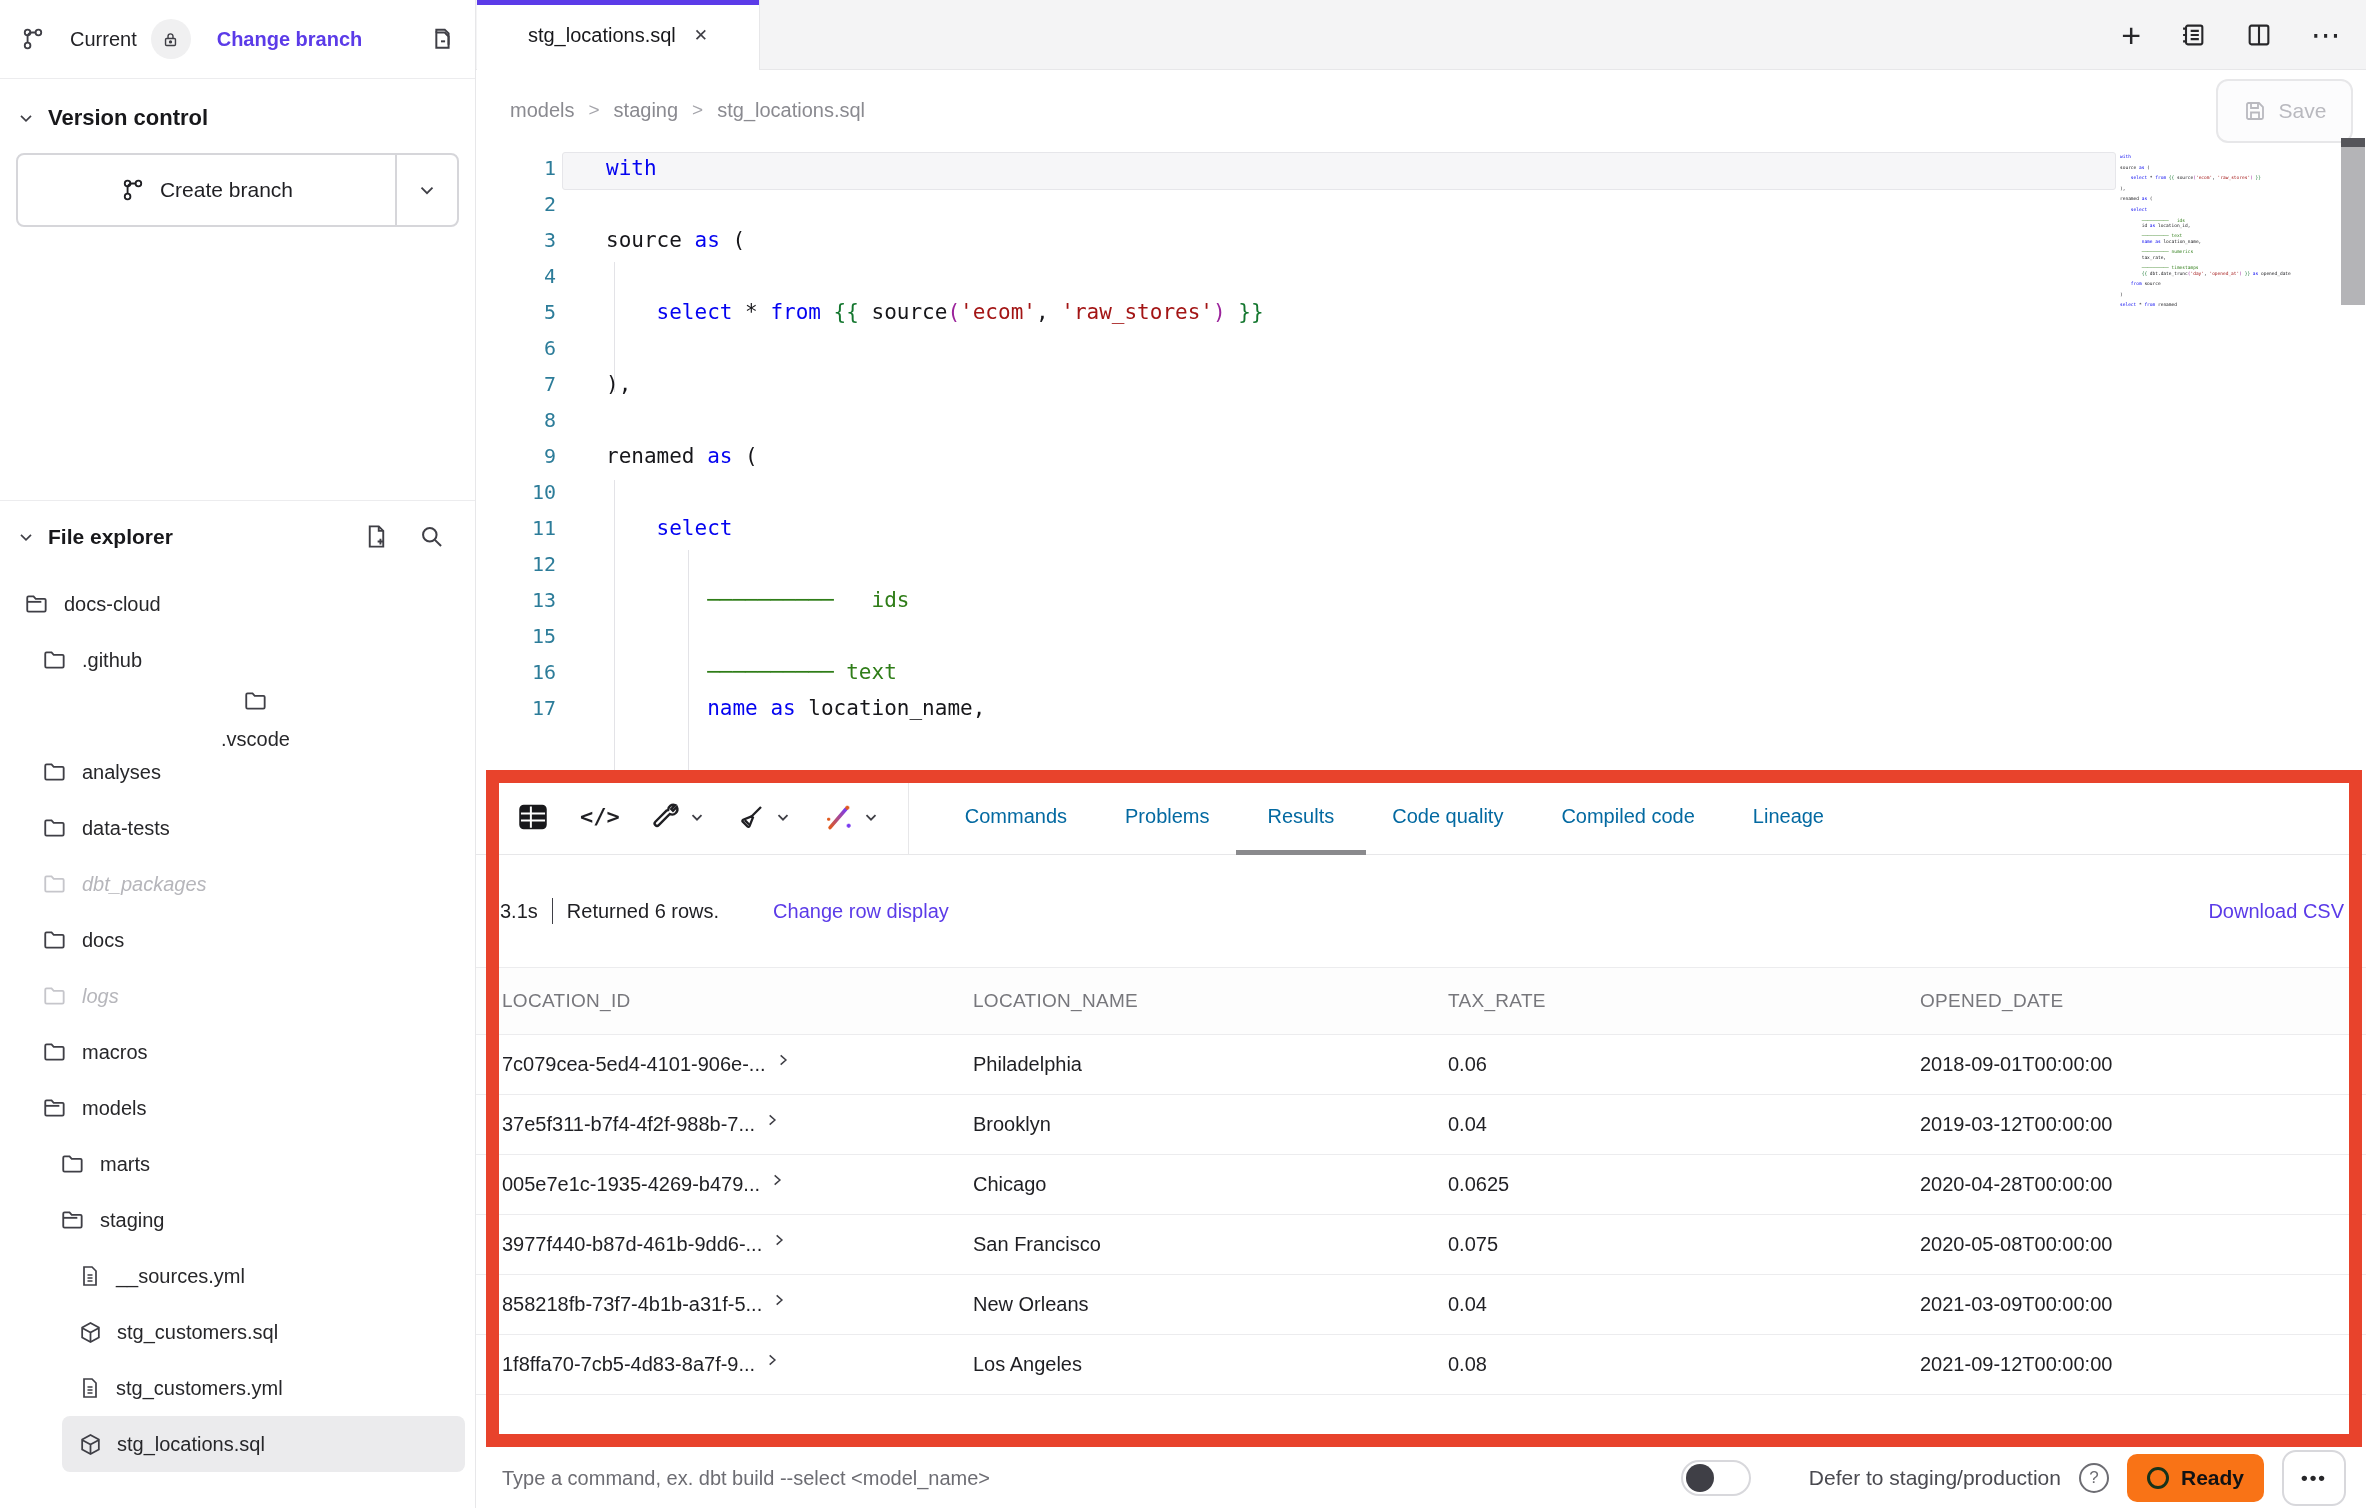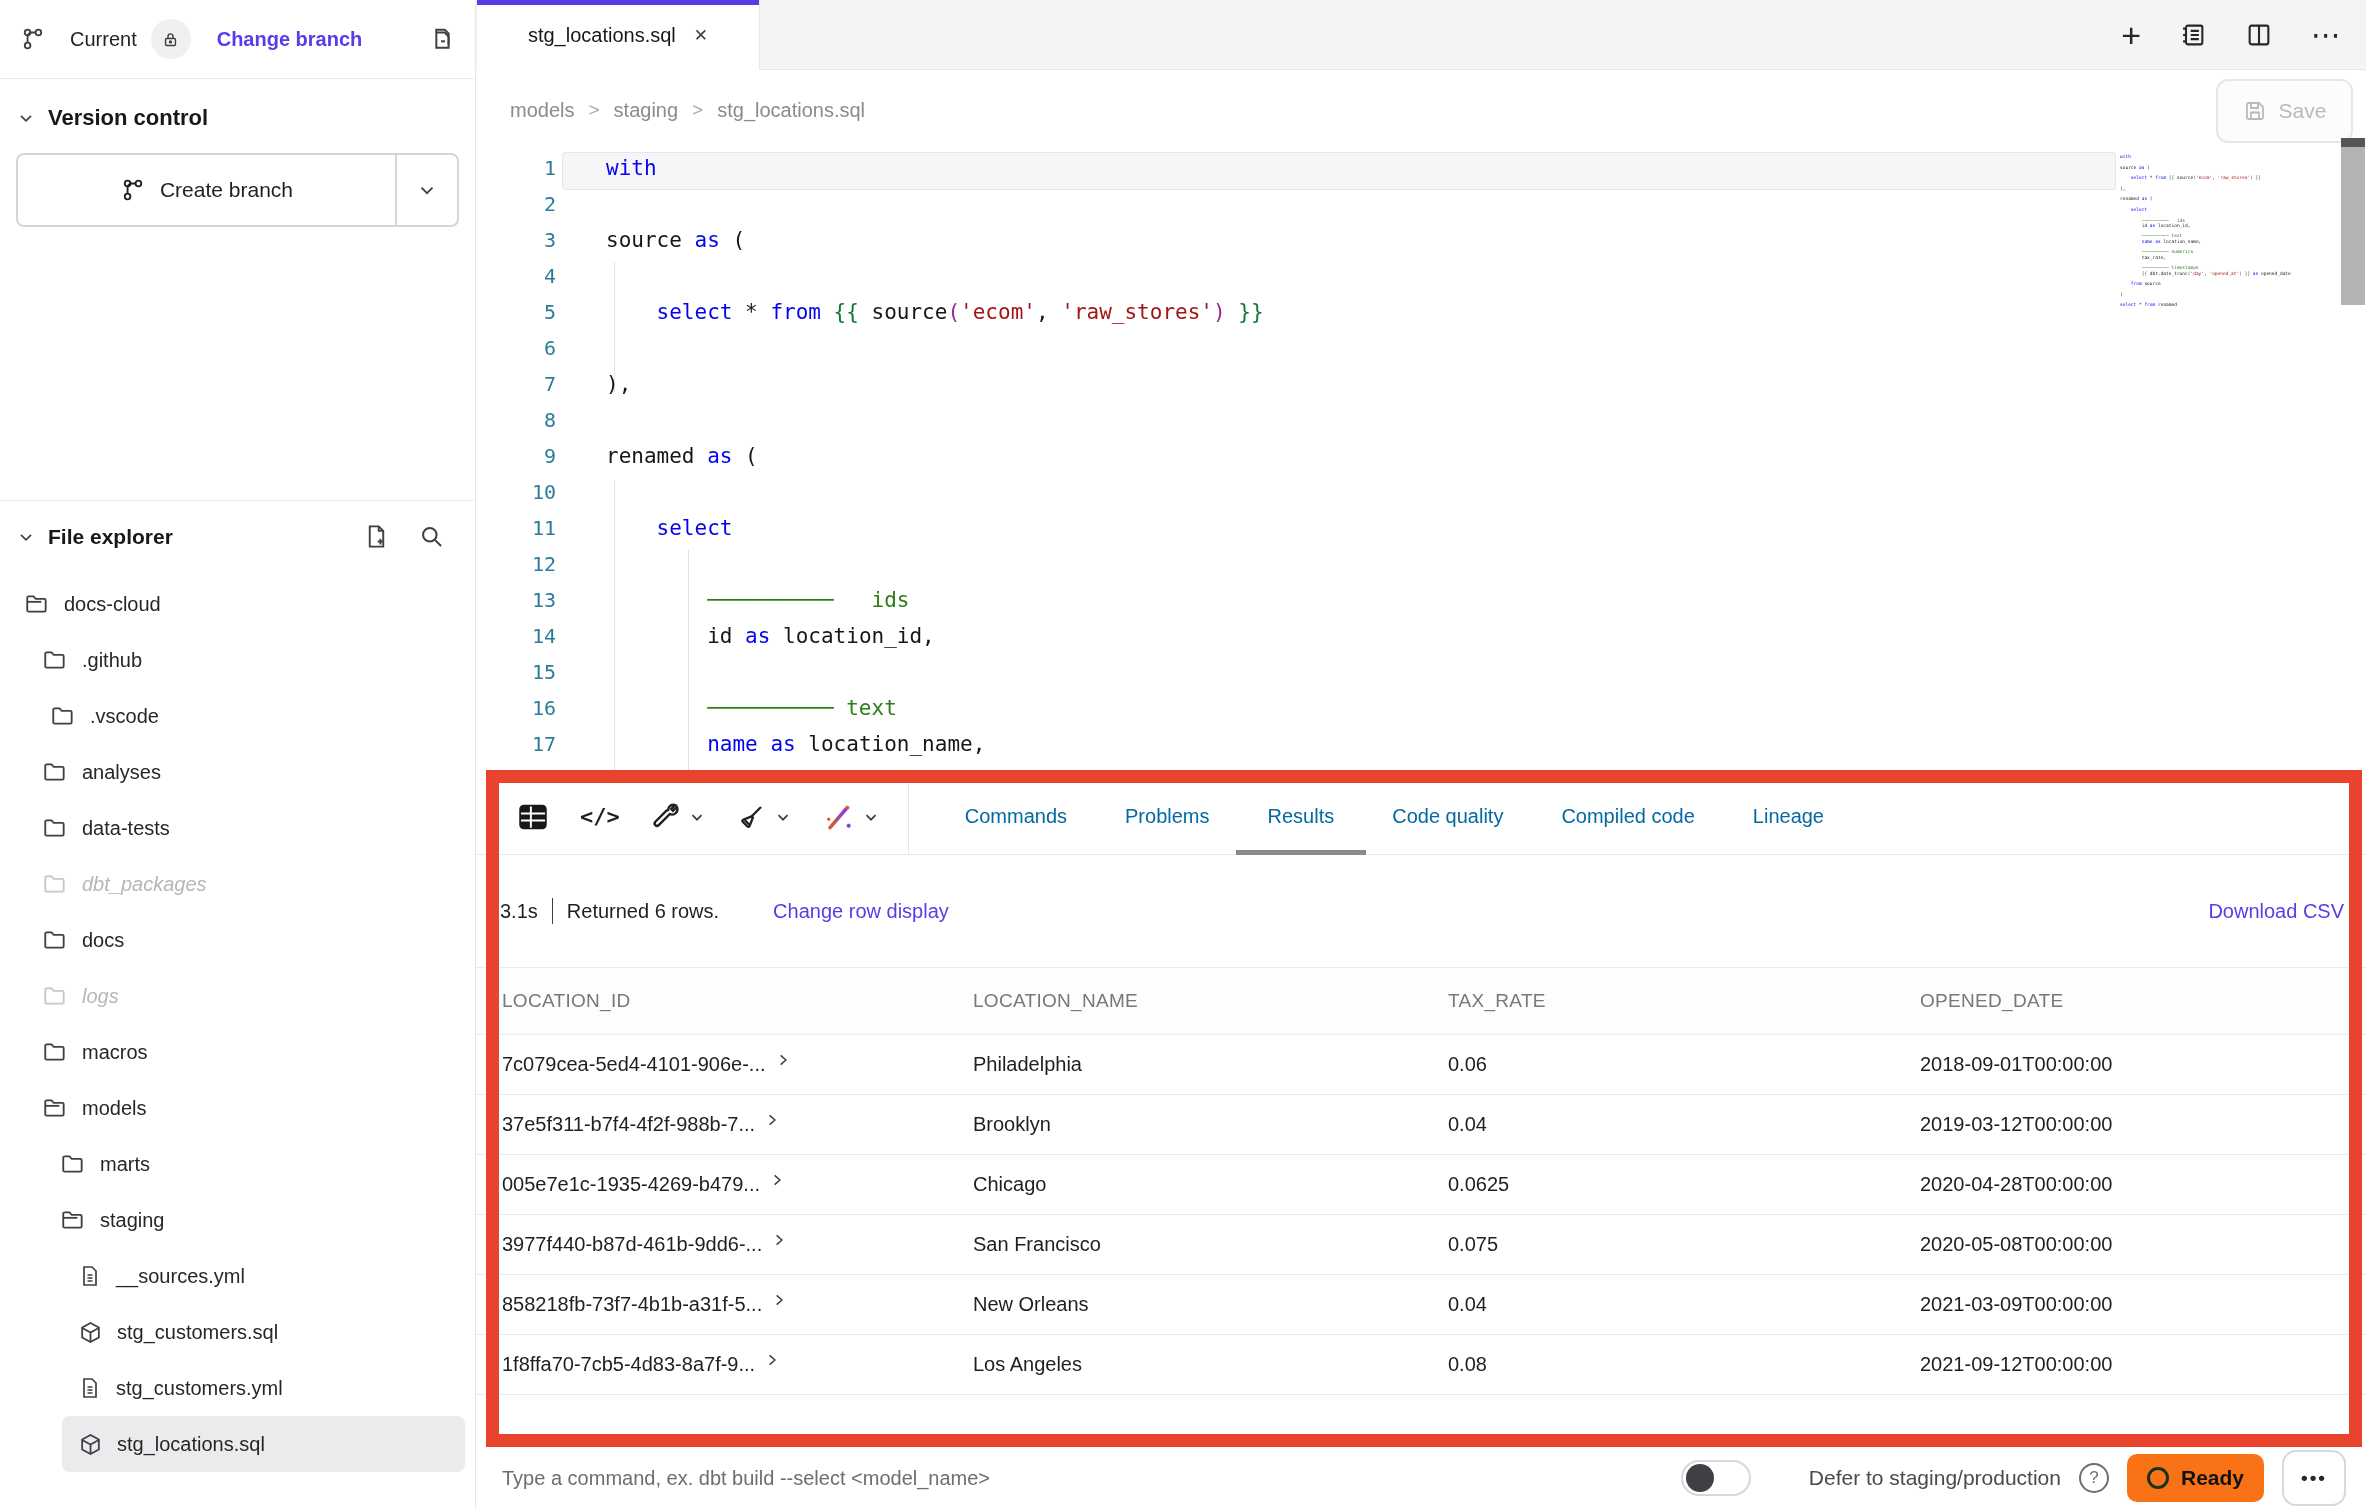--- a/index.html
+++ b/index.html
@@ -207,21 +207,21 @@
             <span>docs-cloud</span>
           </div>
           <div class="tree-row" style="padding-left: 42px;">
             <span>
               <svg class="ic" width="26" height="26" viewBox="0 0 24 24" fill="none" stroke="#3f3f46" stroke-width="1.7">
                 <path d="M3 6.2A1.2 1.2 0 0 1 4.2 5h4.6l2 2.2h8a1.2 1.2 0 0 1 1.2 1.2v9.4a1.2 1.2 0 0 1-1.2 1.2H4.2A1.2 1.2 0 0 1 3 17.8z"></path>
               </svg>
             </span>
             <span>.github</span>
           </div>
-          <div class="tree-row" style="padding-left: 50px;">
+          <div class="tree-row" style="padding-left: 36px; flex-direction: column;">
             <span>
               <svg class="ic" width="26" height="26" viewBox="0 0 24 24" fill="none" stroke="#3f3f46" stroke-width="1.7">
                 <path d="M3 6.2A1.2 1.2 0 0 1 4.2 5h4.6l2 2.2h8a1.2 1.2 0 0 1 1.2 1.2v9.4a1.2 1.2 0 0 1-1.2 1.2H4.2A1.2 1.2 0 0 1 3 17.8z"></path>
               </svg>
             </span>
             <span>.vscode</span>
           </div>
           <div class="tree-row" style="padding-left: 42px;">
             <span>
               <svg class="ic" width="26" height="26" viewBox="0 0 24 24" fill="none" stroke="#3f3f46" stroke-width="1.7">
@@ -392,21 +392,20 @@
           <div class="crow"><span class="ln">4</span><span class="ct"></span></div>
           <div class="crow"><span class="ln">5</span><span class="ct"><span class="tok-t">    </span><span class="tok-k">select</span><span class="tok-t"> * </span><span class="tok-k">from</span><span class="tok-t"> </span><span class="tok-j">{{</span><span class="tok-t"> source</span><span class="tok-p">(</span><span class="tok-s">'ecom'</span><span class="tok-t">, </span><span class="tok-s">'raw_stores'</span><span class="tok-p">)</span><span class="tok-t"> </span><span class="tok-j">}}</span></span></div>
           <div class="crow"><span class="ln">6</span><span class="ct"></span></div>
           <div class="crow"><span class="ln">7</span><span class="ct"><span class="tok-t">),</span></span></div>
           <div class="crow"><span class="ln">8</span><span class="ct"></span></div>
           <div class="crow"><span class="ln">9</span><span class="ct"><span class="tok-t">renamed </span><span class="tok-k">as</span><span class="tok-t"> (</span></span></div>
           <div class="crow"><span class="ln">10</span><span class="ct"></span></div>
           <div class="crow"><span class="ln">11</span><span class="ct"><span class="tok-t">    </span><span class="tok-k">select</span></span></div>
           <div class="crow"><span class="ln">12</span><span class="ct"></span></div>
           <div class="crow"><span class="ln">13</span><span class="ct"><span class="tok-t">        </span><span class="tok-c">──────────   ids</span></span></div>
-          <div class="crow"><span class="ln">14</span><span class="ct"><span class="tok-t">        id </span><span class="tok-k">as</span><span class="tok-t"> location_id,</span></span></div>
           <div class="crow"><span class="ln">15</span><span class="ct"></span></div>
           <div class="crow"><span class="ln">16</span><span class="ct"><span class="tok-t">        </span><span class="tok-c">────────── text</span></span></div>
           <div class="crow"><span class="ln">17</span><span class="ct"><span class="tok-t">        </span><span class="tok-k">name</span><span class="tok-t"> </span><span class="tok-k">as</span><span class="tok-t"> location_name,</span></span></div>
         </div>
       <div class="minimap" id="minimap">
           <div class="mrow"><span class="tok-k">with</span></div>
           <div class="mrow">&nbsp;</div>
           <div class="mrow"><span class="tok-t">source </span><span class="tok-k">as</span><span class="tok-t"> (</span></div>
           <div class="mrow">&nbsp;</div>
           <div class="mrow"><span class="tok-t">    </span><span class="tok-k">select</span><span class="tok-t"> * </span><span class="tok-k">from</span><span class="tok-t"> </span><span class="tok-j">{{</span><span class="tok-t"> source</span><span class="tok-p">(</span><span class="tok-s">'ecom'</span><span class="tok-t">, </span><span class="tok-s">'raw_stores'</span><span class="tok-p">)</span><span class="tok-t"> </span><span class="tok-j">}}</span></div>

